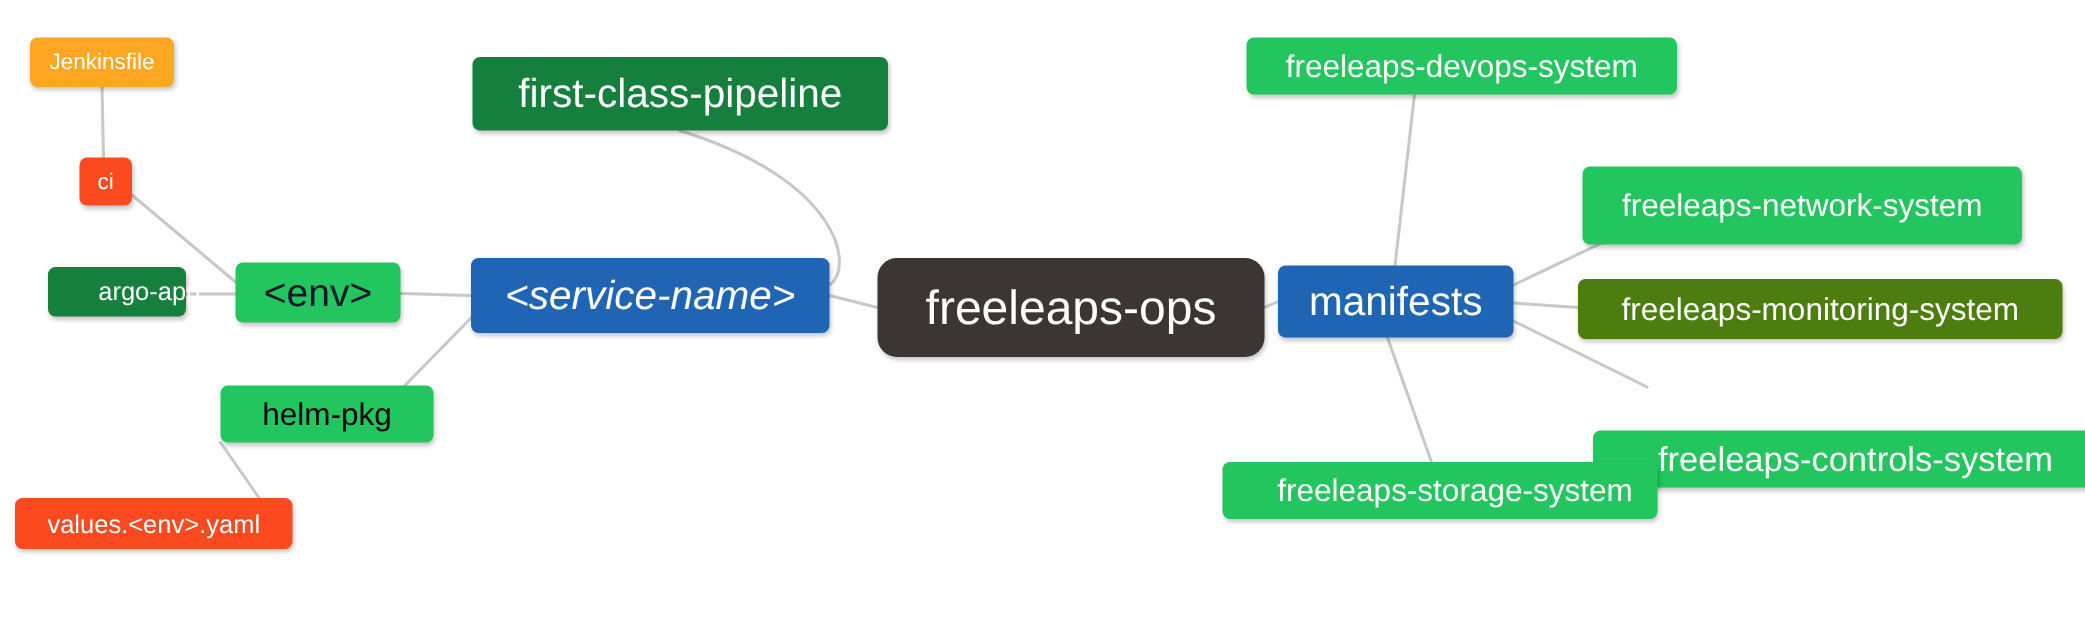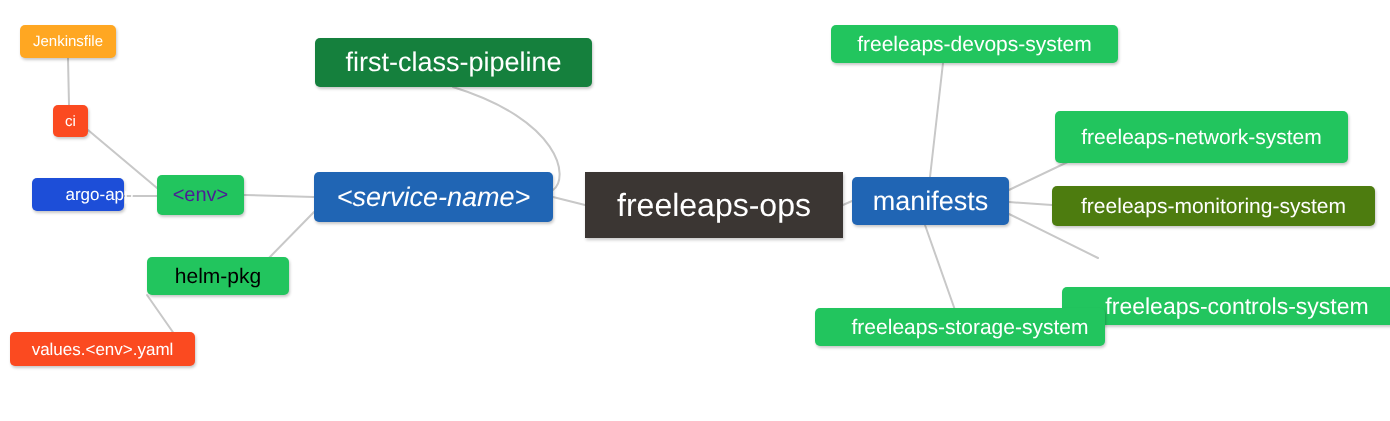--- a/index.html
+++ b/index.html
@@ -33,21 +33,21 @@
     justify-content: center;
     box-sizing: border-box;
     border-radius: 5px;
     color: #ffffff;
     white-space: nowrap;
     line-height: 1;
     box-shadow: 1px 2px 3px rgba(0,0,0,0.22);
     text-rendering: geometricPrecision;
   }
   .node.root {
-    border-radius: 0;
+    border-radius: 13px;
   }
 </style>
 </head>
 <body>
 
 <div id="mindmap">
   <svg id="edges" viewBox="0 0 1390 421" xmlns="http://www.w3.org/2000/svg">
       <path d="M 585 205 L 553 197" fill="none" stroke="#c8c8c8" stroke-width="2" stroke-linecap="round"></path>
       <path d="M 843 205 L 852 201" fill="none" stroke="#c8c8c8" stroke-width="2" stroke-linecap="round"></path>
       <path d="M 553 190 C 570 178 560 120 453 87" fill="none" stroke="#c8c8c8" stroke-width="2" stroke-linecap="round"></path>
@@ -61,25 +61,25 @@
       <path d="M 1009 190 L 1095 149" fill="none" stroke="#c8c8c8" stroke-width="2" stroke-linecap="round"></path>
       <path d="M 1009 202 L 1052 205" fill="none" stroke="#c8c8c8" stroke-width="2" stroke-linecap="round"></path>
       <path d="M 1009 214 L 1098 258" fill="none" stroke="#c8c8c8" stroke-width="2" stroke-linecap="round"></path>
       <path d="M 925 225 L 955 310" fill="none" stroke="#c8c8c8" stroke-width="2" stroke-linecap="round"></path>
     </svg>
   <div id="node-layer">
       <div class="node root" style="left: 585px; top: 172px; width: 258px; height: 66px; background: rgb(59, 54, 51); font-size: 32px; color: rgb(255, 255, 255);">freeleaps-ops</div>
       <div class="node" style="left: 314px; top: 172px; width: 239px; height: 50px; background: rgb(32, 101, 180); font-size: 27px; color: rgb(255, 255, 255); font-style: italic;">&lt;service-name&gt;</div>
       <div class="node" style="left: 852px; top: 177px; width: 157px; height: 48px; background: rgb(32, 101, 180); font-size: 27px; color: rgb(255, 255, 255);">manifests</div>
       <div class="node" style="left: 315px; top: 38px; width: 277px; height: 49px; background: #15803d; font-size: 27px; color: rgb(255, 255, 255);">first-class-pipeline</div>
-      <div class="node" style="left: 157px; top: 175px; width: 87px; height: 40px; background: rgb(34, 197, 94); font-size: 20px; color: #4c1d95;">&lt;env&gt;</div>
+      <div class="node" style="left: 157px; top: 175px; width: 110px; height: 40px; background: rgb(34, 197, 94); font-size: 26px; color: #0f172a;">&lt;env&gt;</div>
       <div class="node" style="left: 147px; top: 257px; width: 142px; height: 38px; background: rgb(34, 197, 94); font-size: 21px; color: #000000;">helm-pkg</div>
       <div class="node" style="left: 53px; top: 105px; width: 35px; height: 32px; background: rgb(251, 74, 32); font-size: 15px; color: rgb(255, 255, 255);">ci</div>
       <div class="node" style="left: 20px; top: 25px; width: 96px; height: 33px; background: rgb(255, 167, 34); font-size: 15px; color: rgb(255, 255, 255);">Jenkinsfile</div>
-      <div class="node" style="left: 32px; top: 178px; width: 92px; height: 33px; background: #1d4ed8; font-size: 17px; color: rgb(255, 255, 255); padding-left: 43px;">argo-app</div>
+      <div class="node" style="left: 32px; top: 178px; width: 92px; height: 33px; background: #15803d; font-size: 17px; color: rgb(255, 255, 255); padding-left: 43px;">argo-app</div>
       <div class="node" style="left: 10px; top: 332px; width: 185px; height: 34px; background: rgb(251, 74, 32); font-size: 17px; color: rgb(255, 255, 255);">values.&lt;env&gt;.yaml</div>
       <div class="node" style="left: 799px; top: 25px; width: 287px; height: 38px; background: rgb(34, 197, 94); font-size: 21px; color: rgb(255, 255, 255); margin-left: 32px;">freeleaps-devops-system</div>
       <div class="node" style="left: 1055px; top: 111px; width: 293px; height: 52px; background: rgb(34, 197, 94); font-size: 21px; color: rgb(255, 255, 255);">freeleaps-network-system</div>
       <div class="node" style="left: 1052px; top: 186px; width: 323px; height: 40px; background: #4d7c0f; font-size: 21px; color: rgb(255, 255, 255);">freeleaps-monitoring-system</div>
       <div class="node" style="left: 1062px; top: 256px; width: 350px; height: 38px; background: rgb(34, 197, 94); font-size: 23px; color: rgb(255, 255, 255); margin-top: 31px;">freeleaps-controls-system</div>
       <div class="node" style="left: 815px; top: 308px; width: 290px; height: 38px; background: rgb(34, 197, 94); font-size: 21px; color: rgb(255, 255, 255); padding-left: 20px;">freeleaps-storage-system</div>
     </div>
 </div>
 
 </body></html>

